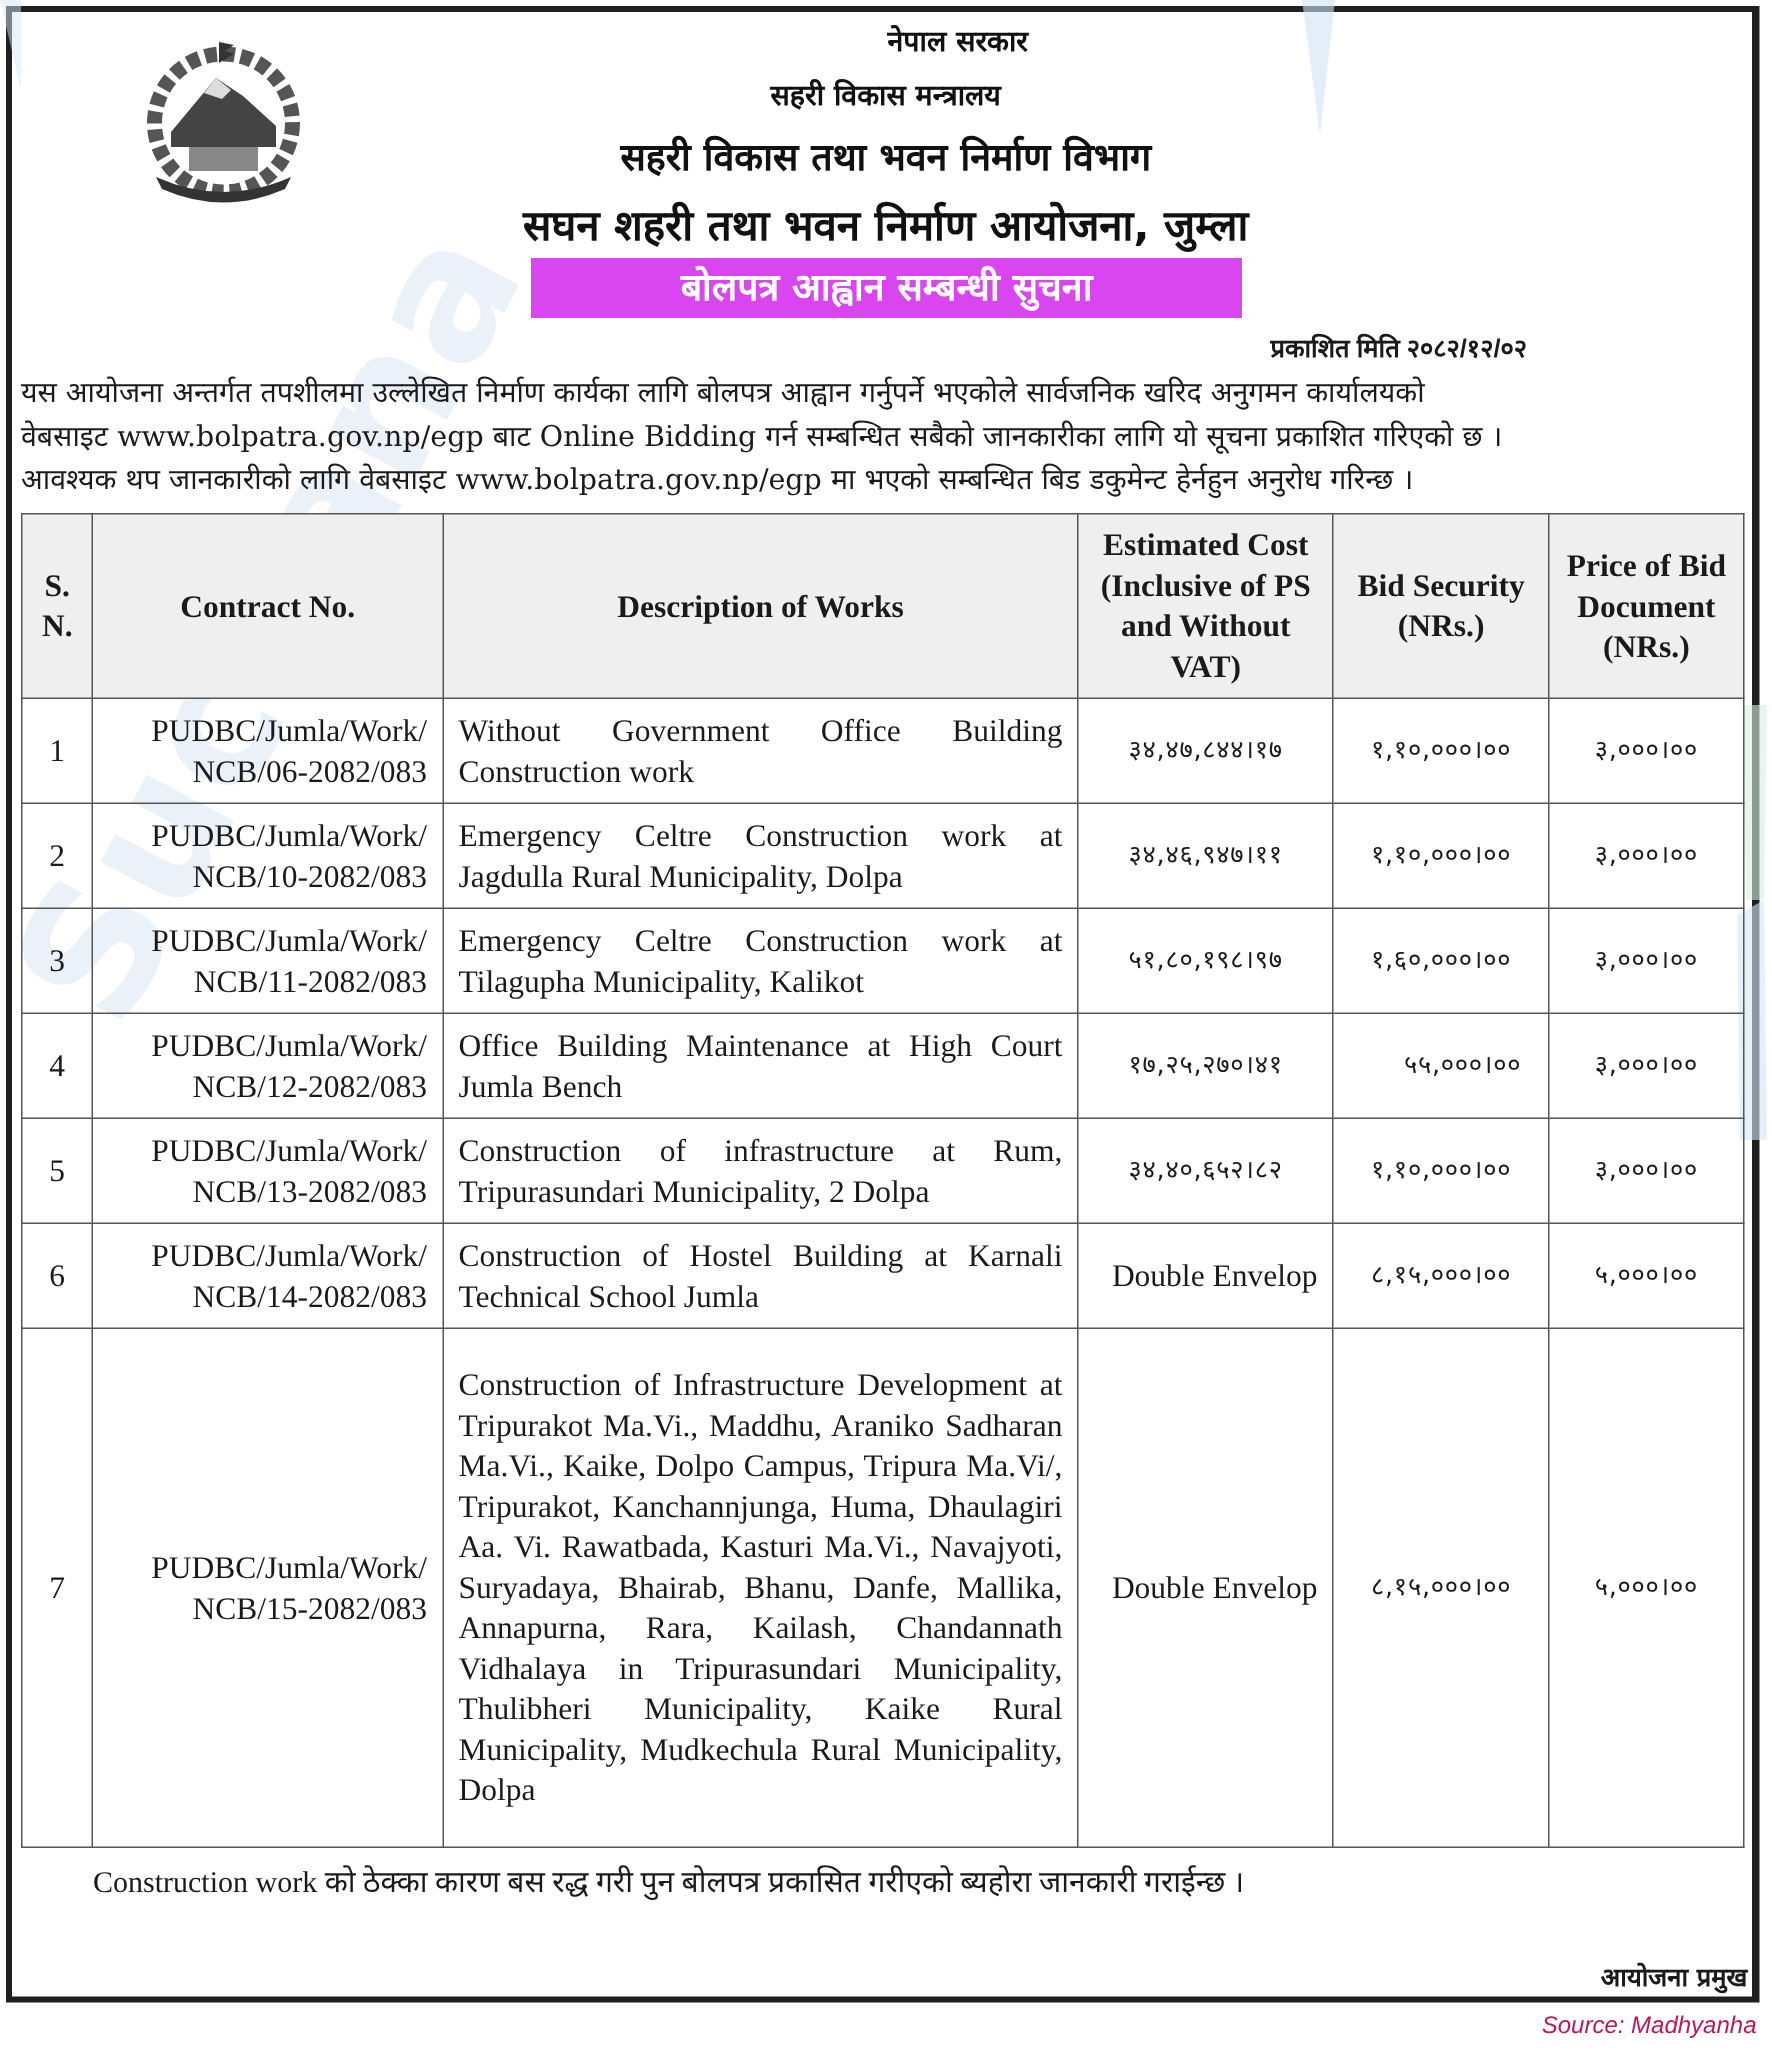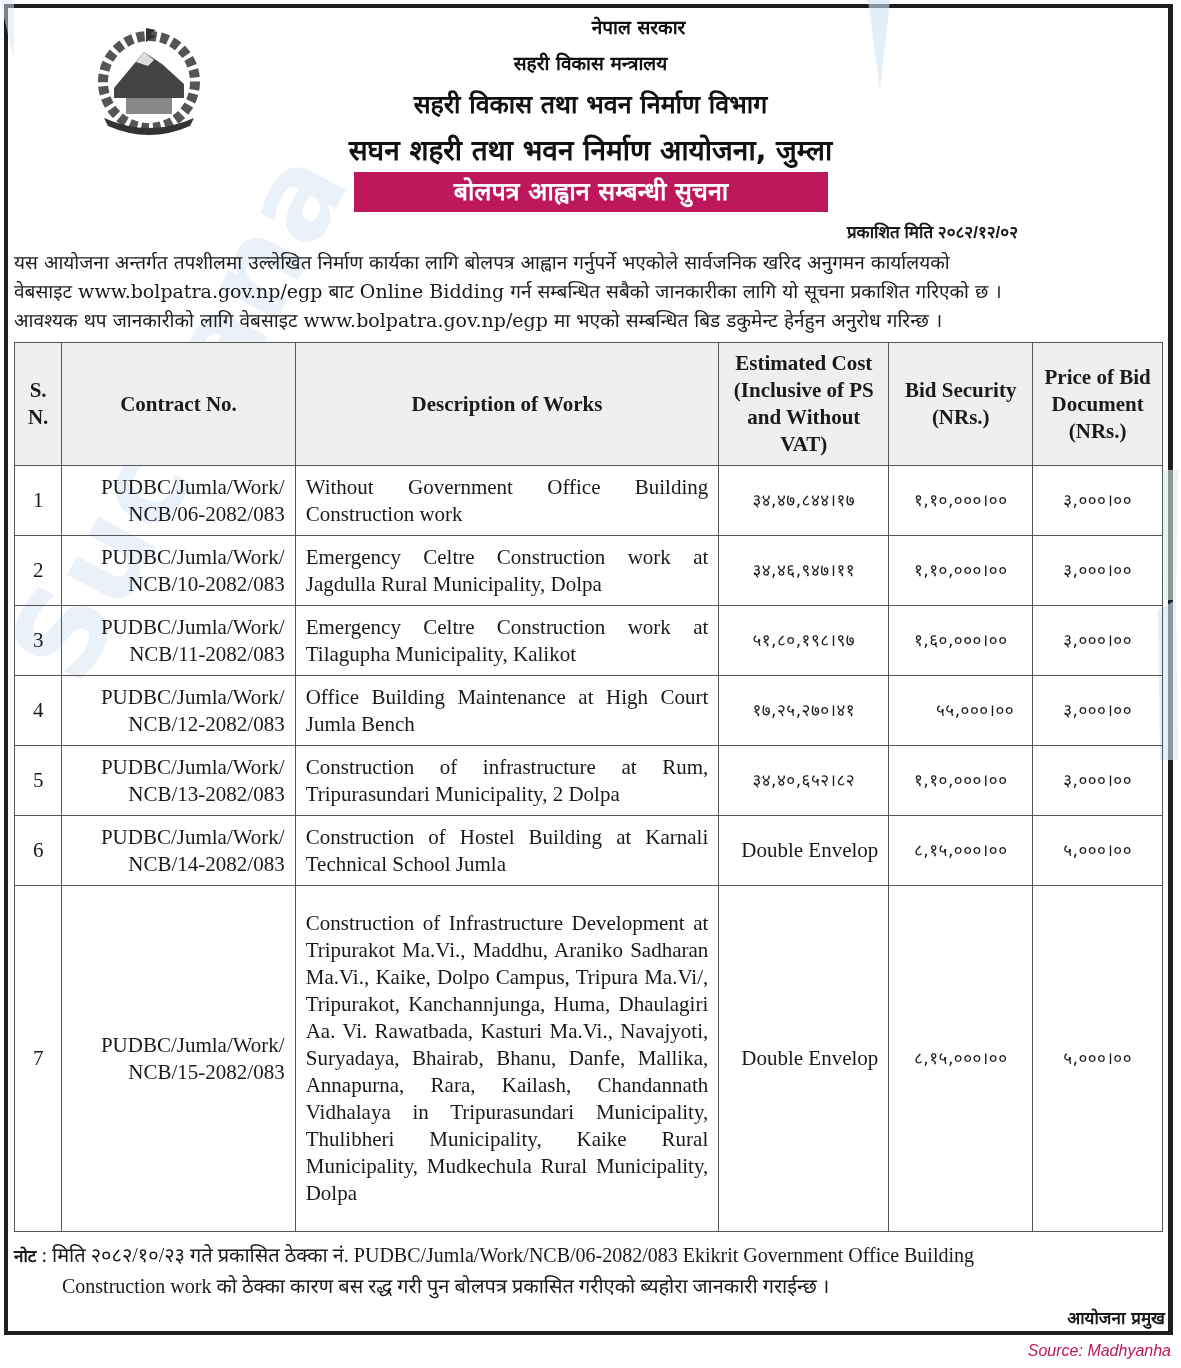--- a/index.html
+++ b/index.html
@@ -8,21 +8,21 @@
   .frame { position: absolute; left: 4px; top: 4px; width: 1169px; height: 1331px;
            border: 4px solid #1f1f1f; border-right-width: 5px; box-sizing: border-box; background: #fff; }
   .emblem { position: absolute; left: 84px; top: 26px; width: 130px; height: 112px; }
   .hdr { position: absolute; left: 0; width: 1181px; text-align: center;
          font-family: "DejaVu Sans", sans-serif; font-weight: bold; color: #111; }
   .h1 { top: 14px; font-size: 19px; margin-left: 48px; }
   .h2 { top: 50px; font-size: 19px; }
   .h3 { top: 86px; font-size: 25px; }
   .h4 { top: 130px; font-size: 28px; }
   .banner { position: absolute; left: 354px; top: 172px; width: 474px; height: 40px;
-            background: #be185d; color: #fff; text-align: center; line-height: 40px;
+            background: #d946ef; color: #fff; text-align: center; line-height: 40px;
             font-family: "DejaVu Sans", sans-serif; font-weight: bold; font-size: 25px; }
   .pubdate { position: absolute; left: 0; width: 1018px; top: 220px; text-align: right;
              font-family: Liberation Sans, sans-serif; font-weight: bold; font-size: 17px; }
   .intro { position: absolute; left: 14px; top: 248px; width: 1154px;
            font-size: 19px; line-height: 29px; text-align: justify; font-family: "DejaVu Serif", serif; }
   .intro div { white-space: nowrap; overflow: hidden; }
   table.bids { position: absolute; left: 14px; top: 342px; width: 1149px;
                border-collapse: collapse; font-size: 21px; }
   table.bids th, table.bids td { border: 1.5px solid #555; padding: 0 10px; vertical-align: middle; }
   table.bids th { background: #efefef; font-weight: bold; text-align: center; line-height: 27px; height: 122px; font-size: 21px; }
@@ -142,18 +142,17 @@
       <td class="cn">PUDBC/Jumla/Work/ NCB/15-2082/083</td>
       <td class="desc">Construction of Infrastructure Development at Tripurakot Ma.Vi., Maddhu, Araniko Sadharan Ma.Vi., Kaike, Dolpo Campus, Tripura Ma.Vi/, Tripurakot, Kanchannjunga, Huma, Dhaulagiri Aa. Vi. Rawatbada, Kasturi Ma.Vi., Navajyoti, Suryadaya, Bhairab, Bhanu, Danfe, Mallika, Annapurna, Rara, Kailash, Chandannath Vidhalaya in Tripurasundari Municipality, Thulibheri Municipality, Kaike Rural Municipality, Mudkechula Rural Municipality, Dolpa</td>
       <td class="txt">Double Envelop</td>
       <td class="num">८,१५,०००।००</td>
       <td class="num">५,०००।००</td>
     </tr>
   </tbody>
 </table>
 
 <div class="note">
-  <div><span class="lbl">नोट</span> <span>: मिति २०८२/१०/२३ गते प्रकासित ठेक्का नं. PUDBC/Jumla/Work/NCB/06-2082/083  Ekikrit Government Office Building</span></div>
   <div class="line2">Construction  work को ठेक्का कारण बस रद्ध गरी पुन बोलपत्र प्रकासित गरीएको ब्यहोरा जानकारी गराईन्छ ।</div>
 </div>
 
 <div class="sign">आयोजना प्रमुख</div>
 <div class="source">Source: Madhyanha</div>
 
 </body></html>

